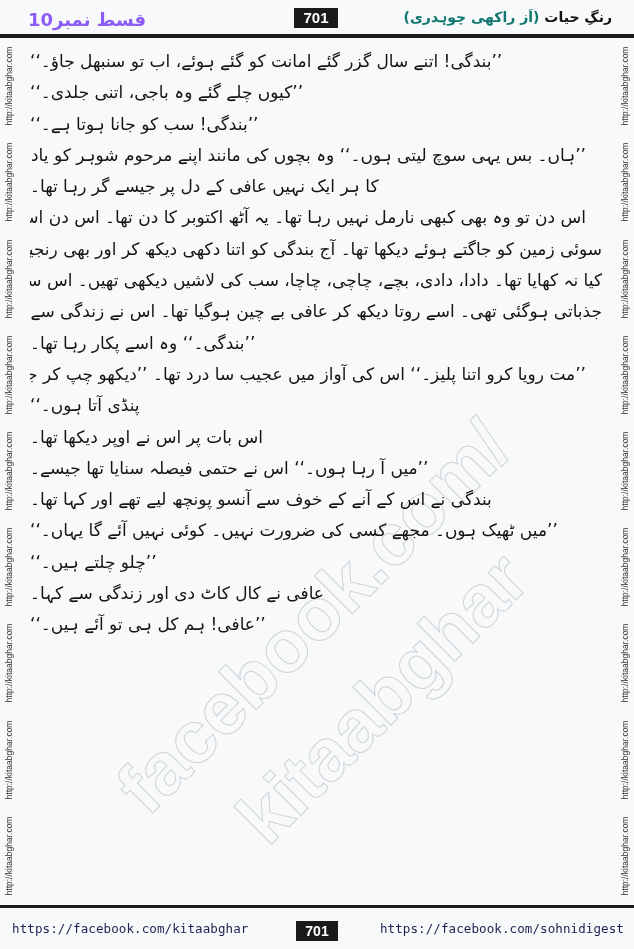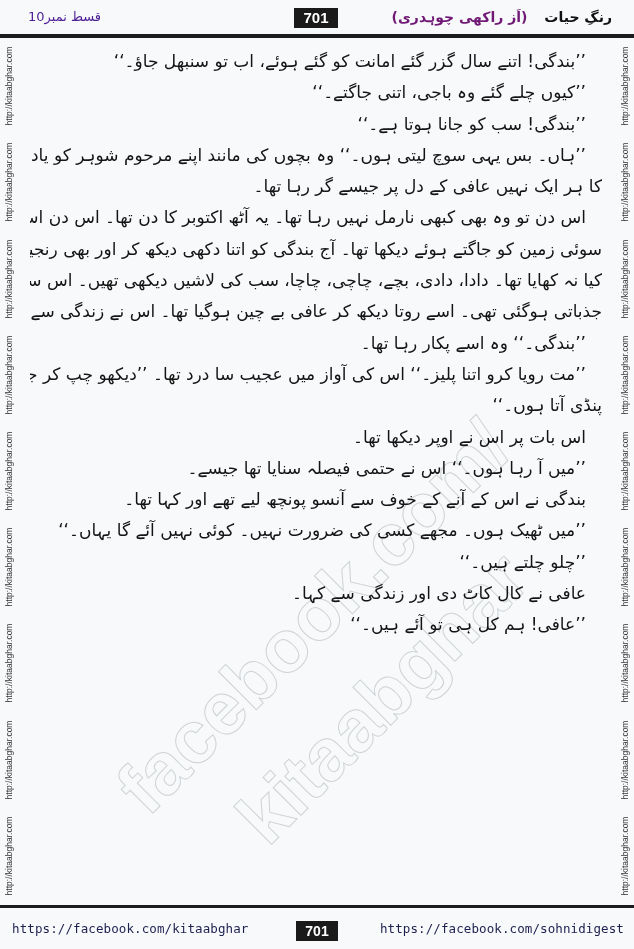--- a/index.html
+++ b/index.html
@@ -19,23 +19,23 @@
     position: absolute;
     left: 0;
     top: 0;
     width: 634px;
     height: 33px;
   }
   .episode {
     position: absolute;
     left: 28px;
     top: 9px;
-    font-size: 13px;
-    font-weight: normal;
-    color: #4c1d95;
+    font-size: 18px;
+    font-weight: bold;
+    color: #8b5cf6;
     direction: rtl;
     unicode-bidi: plaintext;
   }
   .page-badge-top {
     position: absolute;
     left: 294px;
     top: 8px;
     width: 44px;
     height: 20px;
     background: #1a1a1a;
@@ -49,21 +49,21 @@
   .title-wrap {
     position: absolute;
     right: 22px;
     top: 9px;
     direction: rtl;
     font-size: 14px;
     font-weight: bold;
     white-space: nowrap;
   }
   .title-main { color: #111; text-align: center; }
-  .title-author { color: #701a75; margin-right: 12px; }
+  .title-author { color: #0f766e; margin-right: 0; }
   .rule-top {
     position: absolute;
     left: 0;
     top: 34px;
     width: 634px;
     height: 4px;
     background: #1c1c1c;
   }
   .rule-bottom {
     position: absolute;
@@ -127,21 +127,21 @@
     top: 46px;
     width: 572px;
     direction: rtl;
   }
   .line {
     font-family: "DejaVu Sans", sans-serif;
     font-size: 17px;
     color: #141414;
     height: 31.3px;
     line-height: 31.3px;
-    text-align: right;
+    text-align: left;
     white-space: nowrap;
     overflow: hidden;
     unicode-bidi: plaintext;
   }
   .line.justify {
     text-align: justify;
     text-align-last: justify;
   }
   .line.indent { padding-right: 16px; }
   
@@ -217,21 +217,21 @@
     </div>
 </div>
 
 <div class="watermark">
   <span class="wm-text" style="left:40px; top:620px;">facebook.com/</span>
   <span class="wm-text" style="left:160px; top:650px;">kitaabghar</span>
 </div>
 
 <div class="content" id="content">
     <div class="line indent">’’بندگی! اتنے سال گزر گئے امانت کو گئے ہوئے، اب تو سنبھل جاؤ۔‘‘</div>
-    <div class="line indent">’’کیوں چلے گئے وہ باجی، اتنی جاگتے۔‘‘</div>
+    <div class="line indent">’’کیوں چلے گئے وہ باجی، اتنی جلدی۔‘‘</div>
     <div class="line indent">’’بندگی! سب کو جانا ہوتا ہے۔‘‘</div>
     <div class="line indent justify">’’ہاں۔ بس یہی سوچ لیتی ہوں۔‘‘ وہ بچوں کی مانند اپنے مرحوم شوہر کو یاد کر کے رو رہی تھی۔ اس</div>
     <div class="line ">کا ہر ایک نہیں عافی کے دل پر جیسے گر رہا تھا۔</div>
     <div class="line indent justify">اس دن تو وہ بھی کبھی نارمل نہیں رہا تھا۔ یہ آٹھ اکتوبر کا دن تھا۔ اس دن اس نے بھی صدیوں سے</div>
     <div class="line justify">سوئی زمین کو جاگتے ہوئے دیکھا تھا۔ آج بندگی کو اتنا دکھی دیکھ کر اور بھی رنجیدہ ہوا تھا۔ وہ رہی تھی۔ اس نے</div>
     <div class="line justify">کیا نہ کھایا تھا۔ دادا، دادی، بچے، چاچی، چاچا، سب کی لاشیں دیکھی تھیں۔ اس سے صبر نہیں ہو رہا تھا۔ وہ</div>
     <div class="line justify">جذباتی ہوگئی تھی۔ اسے روتا دیکھ کر عافی بے چین ہوگیا تھا۔ اس نے زندگی سے اس کا موبائل لے لیا تھا۔</div>
     <div class="line indent">’’بندگی۔‘‘ وہ اسے پکار رہا تھا۔</div>
     <div class="line indent justify">’’مت رویا کرو اتنا پلیز۔‘‘ اس کی آواز میں عجیب سا درد تھا۔ ’’دیکھو چپ کر جاؤ ورنہ میں ابھی</div>
     <div class="line ">پنڈی آتا ہوں۔‘‘</div>

